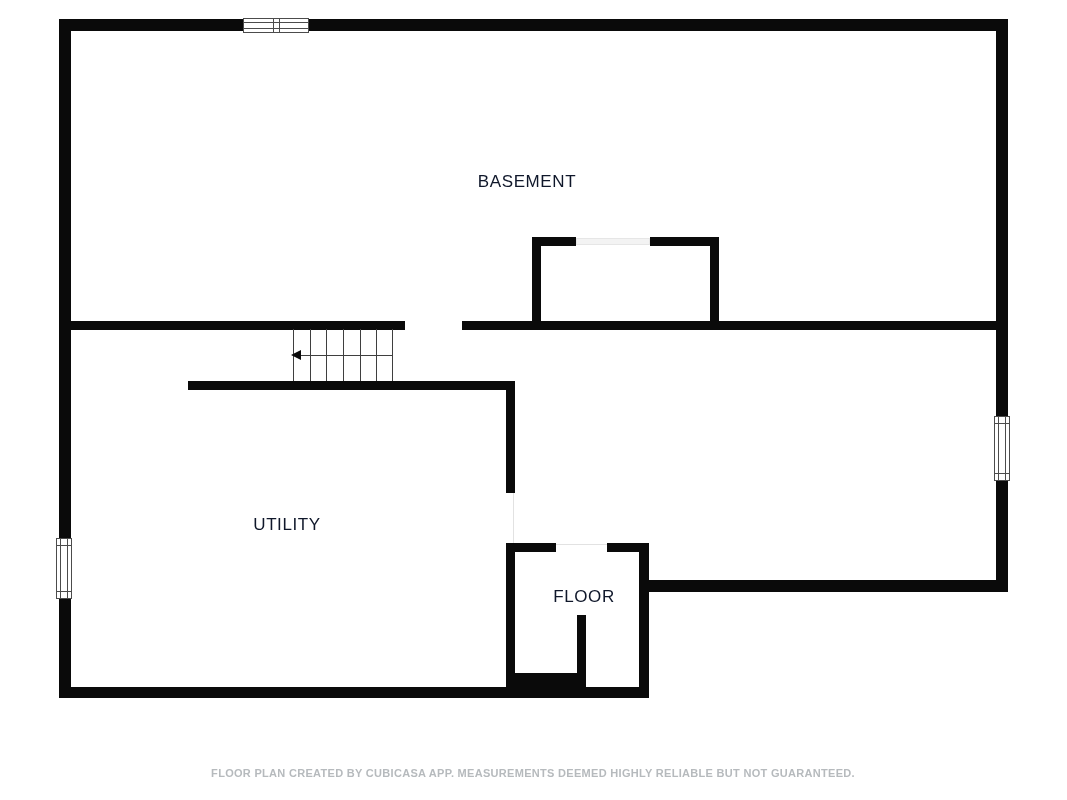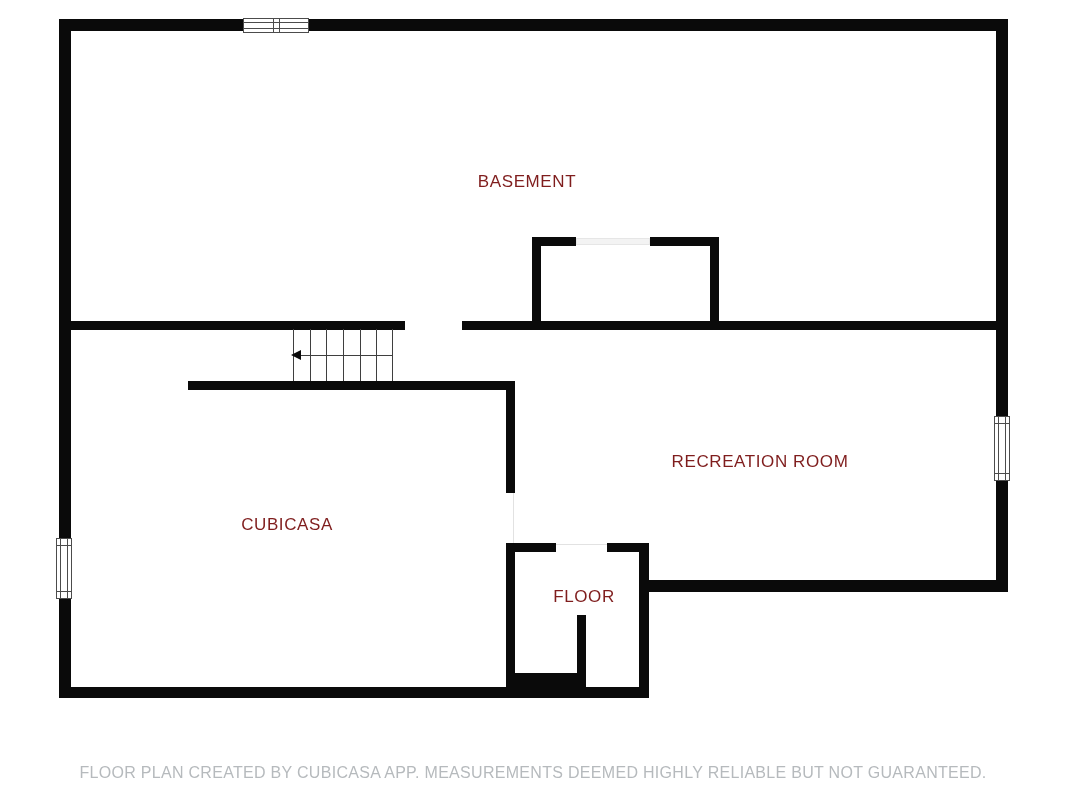--- a/index.html
+++ b/index.html
@@ -17,35 +17,36 @@
   }
   .wall {
     position: absolute;
     background: #0a0a0a;
   }
   .room-label {
     position: absolute;
     transform: translate(-50%, -50%);
     font-size: 17px;
     font-weight: 400;
-    color: #7f1d1d;
+    color: #0f172a;
     letter-spacing: 0.6px;
     white-space: nowrap;
     user-select: none;
   }
   .footer-text {
     position: absolute;
     left: 533px;
     top: 773px;
     transform: translate(-50%, -50%);
-    font-size: 16px;
+    font-size: 11px;
     color: #b6babd;
     letter-spacing: 0.3px;
     white-space: nowrap;
     user-select: none;
+    font-weight: bold;
   }
   
   .window {
     position: absolute;
     background: #ffffff;
     border: 1px solid #4c4c4c;
     box-sizing: border-box;
   }
   .wl-h { position: absolute; left: 0; right: 0; height: 1px; background: #4c4c4c; }
   .wl-v { position: absolute; top: 0; bottom: 0; width: 1px; background: #4c4c4c; }
@@ -130,19 +131,18 @@
     <div class="tread" style="left:33px;"></div>
     <div class="tread" style="left:50px;"></div>
     <div class="tread" style="left:67px;"></div>
     <div class="tread" style="left:83px;"></div>
     <div class="tread" style="left:99px;"></div>
     <div class="walkline"></div>
     <div class="walk-arrow"></div>
   </div>
 
   <div class="room-label" style="left:527px; top:182px;">BASEMENT</div>
-  <div class="room-label" style="left:287px; top:525px;">CUBICASA</div>
-  <div class="room-label" style="left:760px; top:462px;">RECREATION ROOM</div>
+  <div class="room-label" style="left:287px; top:525px;">UTILITY</div>
   <div class="room-label" style="left:584px; top:597px;">FLOOR</div>
 
   <div class="footer-text">FLOOR PLAN CREATED BY CUBICASA APP. MEASUREMENTS DEEMED HIGHLY RELIABLE BUT NOT GUARANTEED.</div>
 
 </div>
 
 </body></html>

